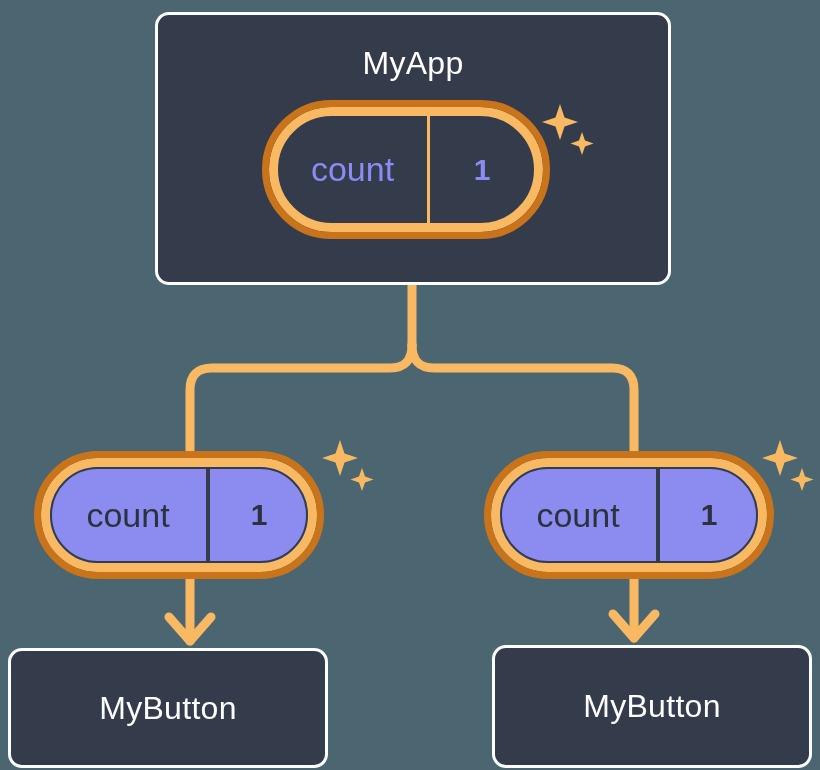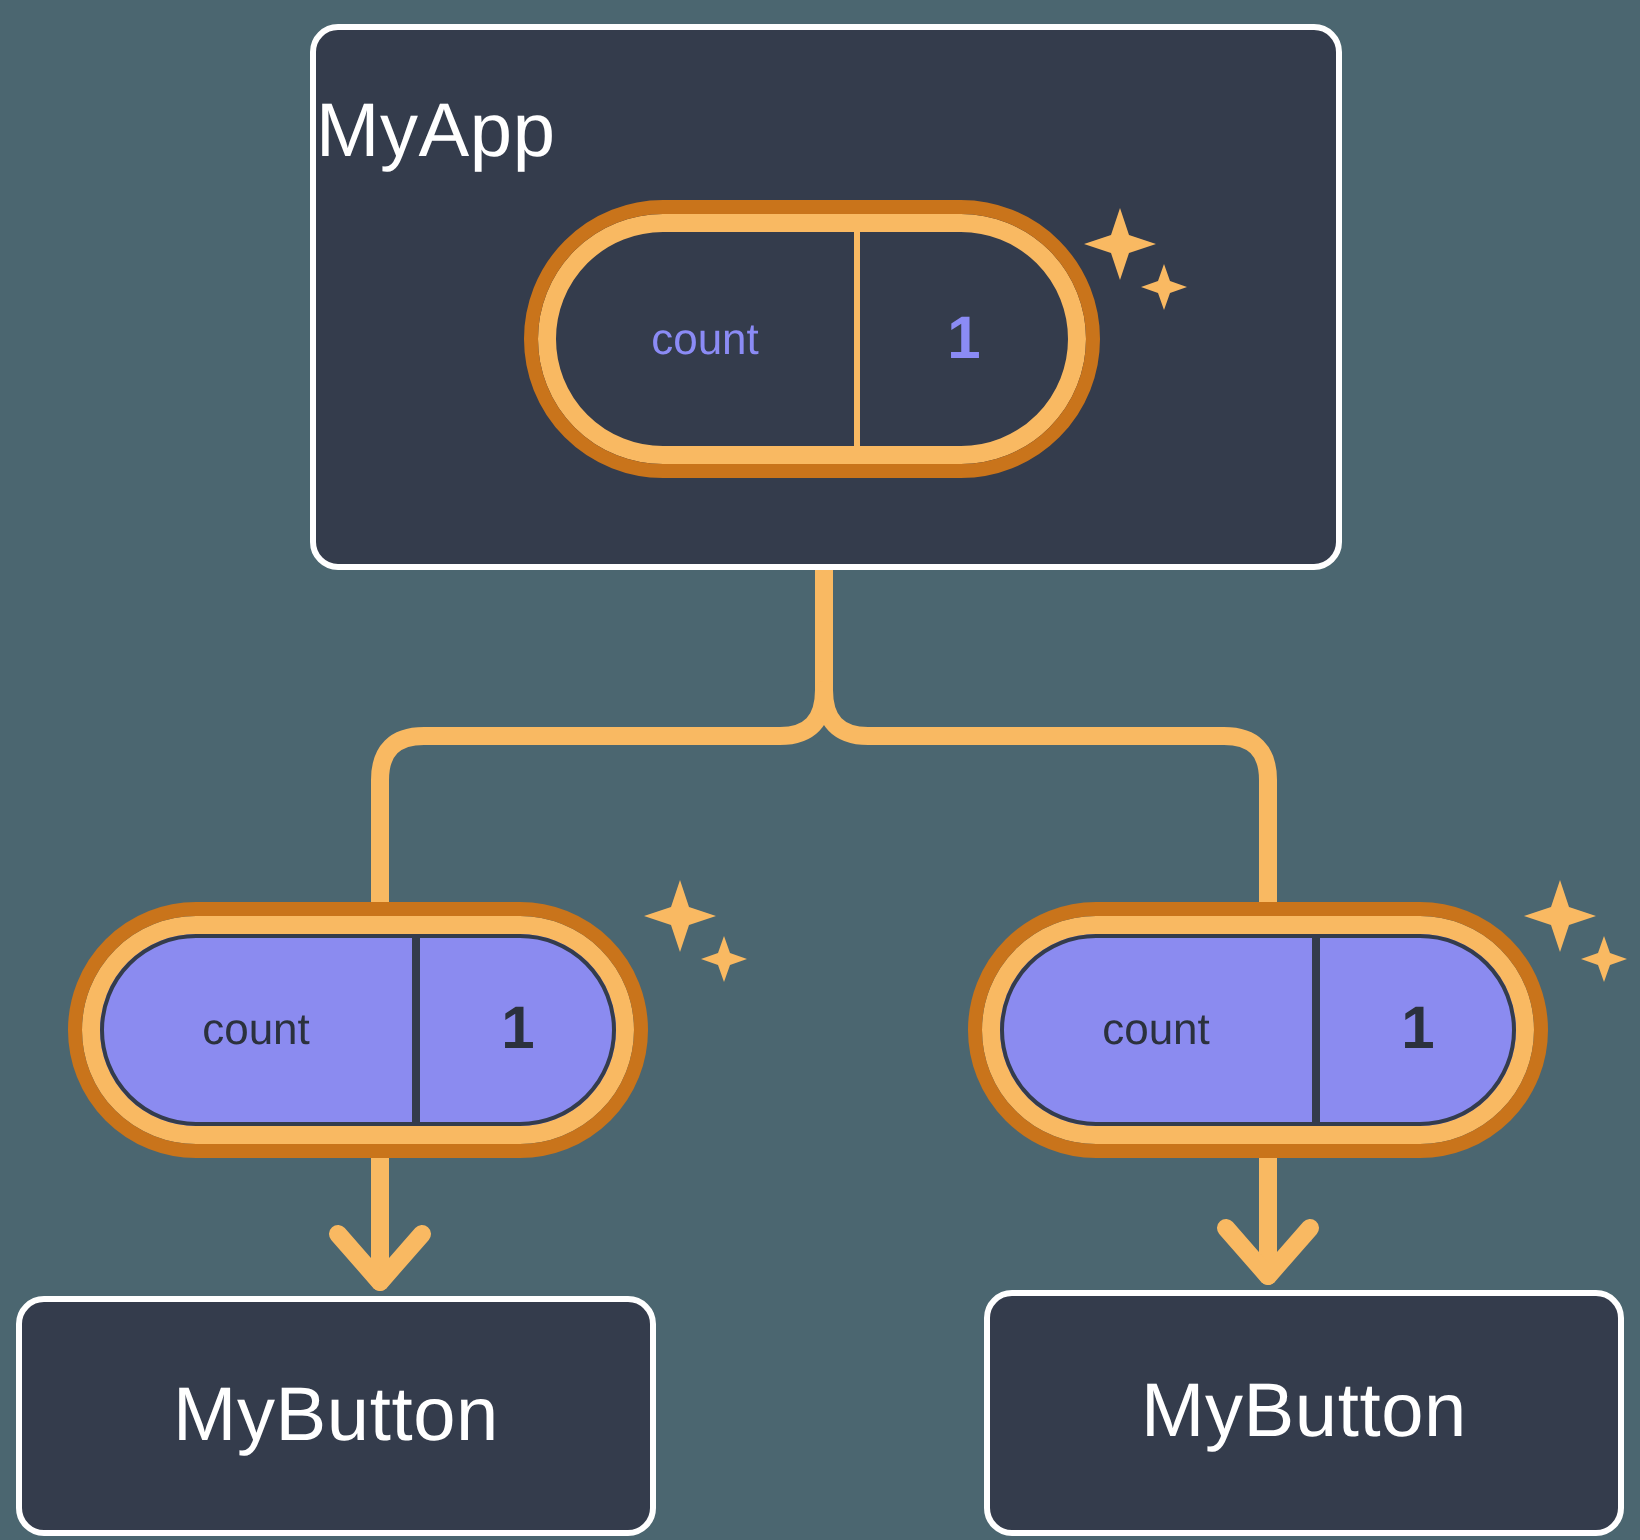--- a/index.html
+++ b/index.html
@@ -32,23 +32,24 @@
   
   .comp-box {
     position: absolute;
     background: #343c4c;
     border: 3px solid #ffffff;
     border-radius: 14px;
     box-sizing: border-box;
   }
   .comp-title {
     color: #ffffff;
-    font-size: 38px;
+    font-size: 32px;
     font-weight: 400;
     letter-spacing: 0.3px;
+    text-align: center;
     white-space: nowrap;
   }
 
   #box-myapp {
     left: 155px;
     top: 12px;
     width: 516px;
     height: 273px;
   }
   #box-myapp .comp-title {
@@ -89,21 +90,21 @@
     outline: 7px solid #c9741b;
     outline-offset: 0px;
   }
   .pill-cell {
     display: flex;
     align-items: center;
     justify-content: center;
     white-space: nowrap;
     box-sizing: border-box;
   }
-  .pill-key { font-size: 22px; }
+  .pill-key { font-size: 34px; }
   .pill-val { font-size: 30px; font-weight: 700; }
 
   
   #pill-myapp .pill {
     width: 274px;
     height: 125px;
     background: #343c4c;
   }
   #pill-myapp .pill-key {
     flex: 0 0 152px;

